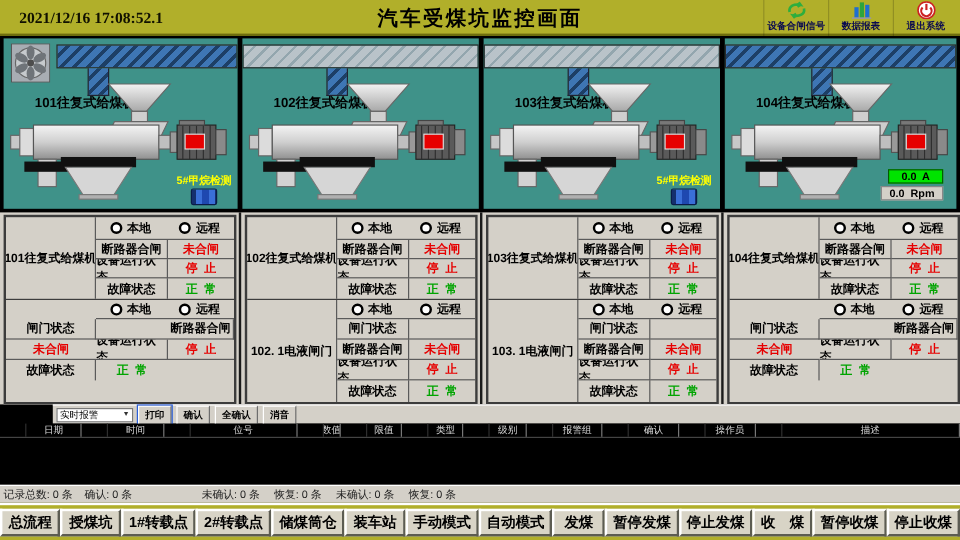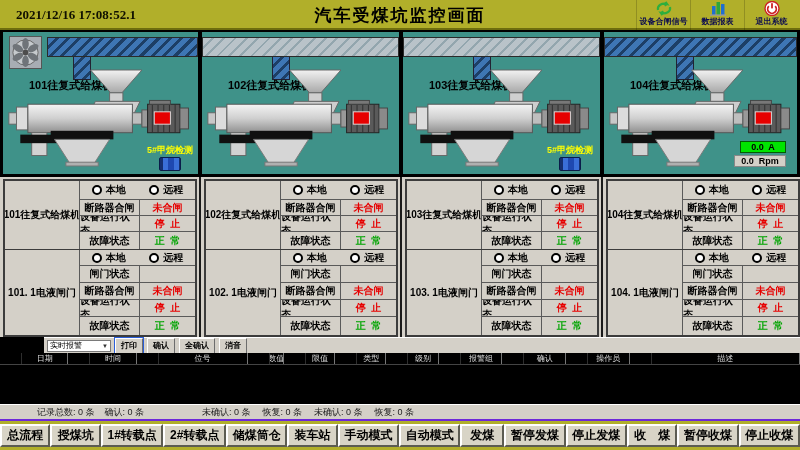--- a/index.html
+++ b/index.html
@@ -73,26 +73,26 @@
   .abtn{height:16px;margin-left:4px;padding:0 5px;background:var(--gray);border:1px solid;
         border-color:#fff #6d6d6d #6d6d6d #fff;font-size:8px;font-weight:bold;display:flex;
         align-items:center;cursor:pointer;}
   .abtn.focus{outline:1px solid #2b5fd9;}
   .atable{position:absolute;left:0;top:353px;width:800px;height:51px;background:#000;}
   .ahead{display:flex;height:12px;border-bottom:1px solid #444;}
   .ahead .hc{border-right:1px solid #777;border-left:1px solid #2e2e2e;color:#ddd;font-size:8px;
              display:flex;align-items:center;justify-content:center;overflow:hidden;white-space:nowrap;margin-left:21px;}
   .abody{height:39px;background:#000;}
   .astatus{position:absolute;left:0;top:404px;width:800px;height:15px;background:var(--gray);
-           border-top:1px solid #fff;display:flex;align-items:center;font-size:9px;color:#222;padding-left:34px;}
+           border-top:1px solid #fff;display:flex;align-items:center;font-size:9px;color:#222;}
   .astatus span{white-space:nowrap;}
 
   
   .bottombar{position:absolute;left:0;top:419px;width:800px;height:31px;background:var(--olive);
-             border-top:2px solid #6d28d9;display:flex;align-items:center;justify-content:space-evenly;}
+             border-top:2px solid #ffffff;display:flex;align-items:center;justify-content:space-evenly;}
   .bbtn{height:23px;padding:0 7px;min-width:44px;background:#d8d4c6;border:2px solid;
         border-color:#ffffff #5c5c52 #5c5c52 #ffffff;font-size:12px;font-weight:bold;color:#000;
         display:flex;align-items:center;justify-content:center;white-space:pre;cursor:pointer;}
 </style>
 </head>
 <body>
 
 <svg width="0" height="0" style="position:absolute">
   <defs>
     <linearGradient id="gMetal" x1="0" y1="0" x2="0" y2="1">
@@ -240,21 +240,20 @@
           </span>
       </div>
       <div class="cell lbl">断路器合闸</div>
       <div class="cell val v-red">未合闸</div>
       <div class="cell lbl">设备运行状态</div>
       <div class="cell val v-red">停  止</div>
       <div class="cell lbl">故障状态</div>
       <div class="cell val v-green">正  常</div>
     </div>
     <div class="sec g">
-      <div class="cell name">101. 1电液闸门</div>
       <div class="cell radio">
         <span class="ropt">
             <i class="rc"></i>
             <em>本地</em>
           </span>
         <span class="ropt">
             <i class="rc"></i>
             <em>远程</em>
           </span>
       </div>
@@ -369,21 +368,20 @@
           </span>
       </div>
       <div class="cell lbl">断路器合闸</div>
       <div class="cell val v-red">未合闸</div>
       <div class="cell lbl">设备运行状态</div>
       <div class="cell val v-red">停  止</div>
       <div class="cell lbl">故障状态</div>
       <div class="cell val v-green">正  常</div>
     </div>
     <div class="sec g">
-      <div class="cell name">104. 1电液闸门</div>
       <div class="cell radio">
         <span class="ropt">
             <i class="rc"></i>
             <em>本地</em>
           </span>
         <span class="ropt">
             <i class="rc"></i>
             <em>远程</em>
           </span>
       </div>

